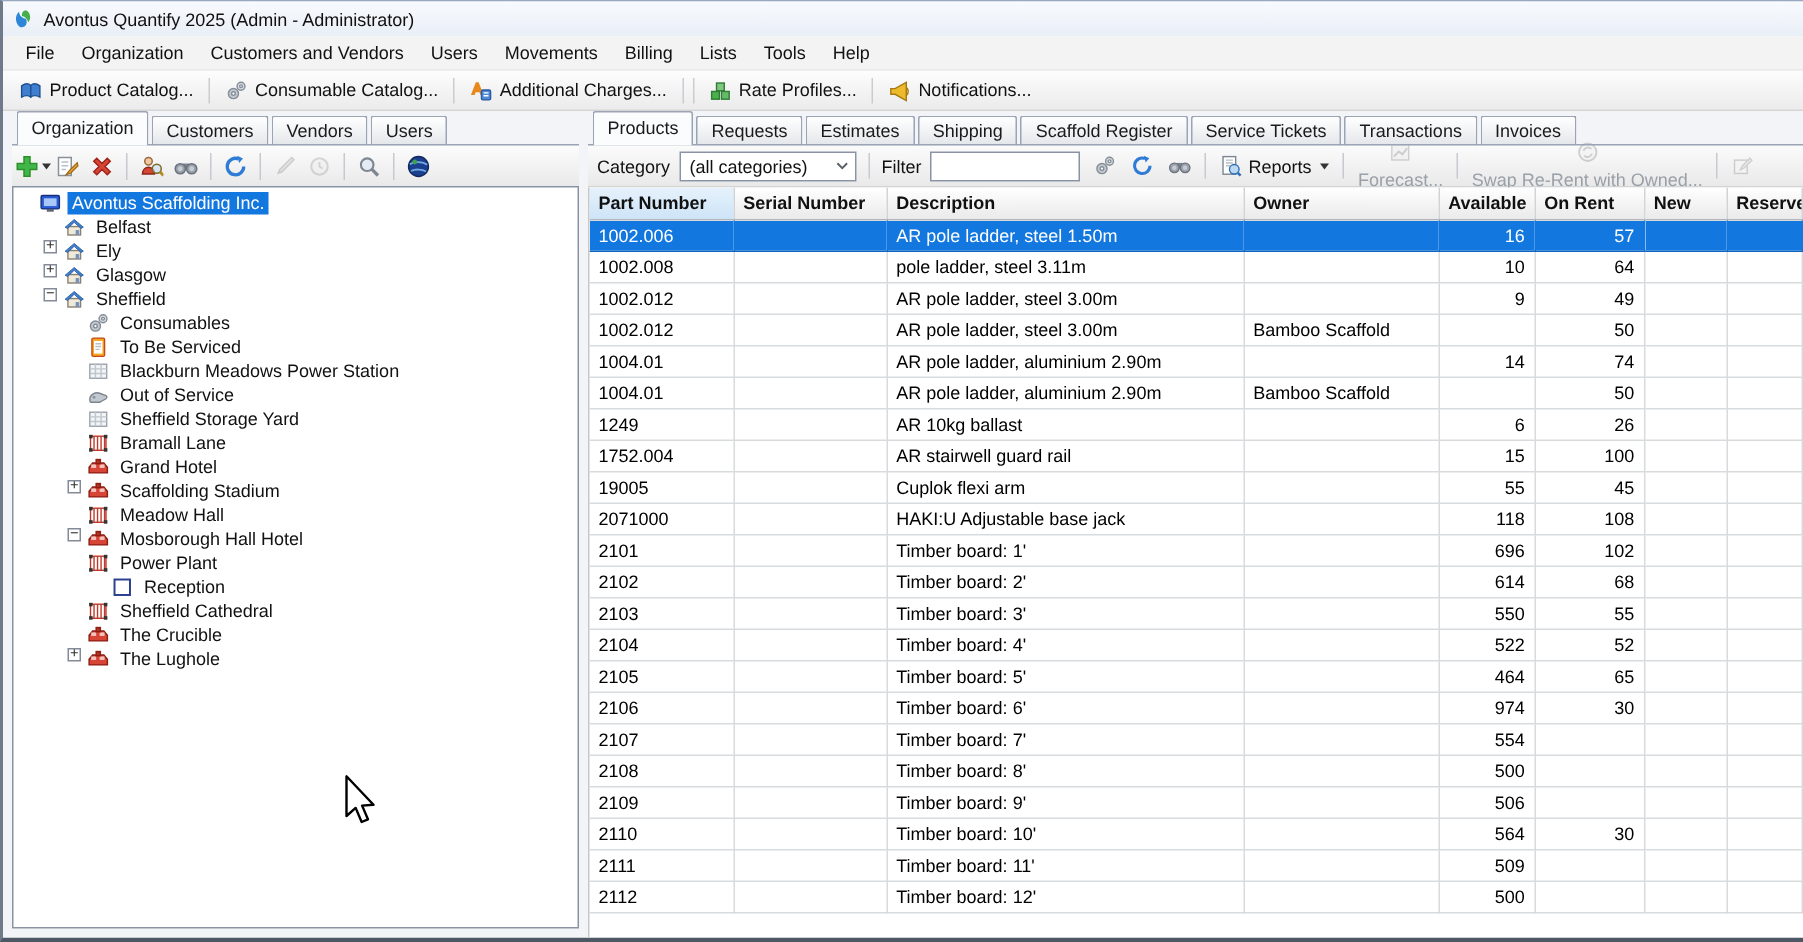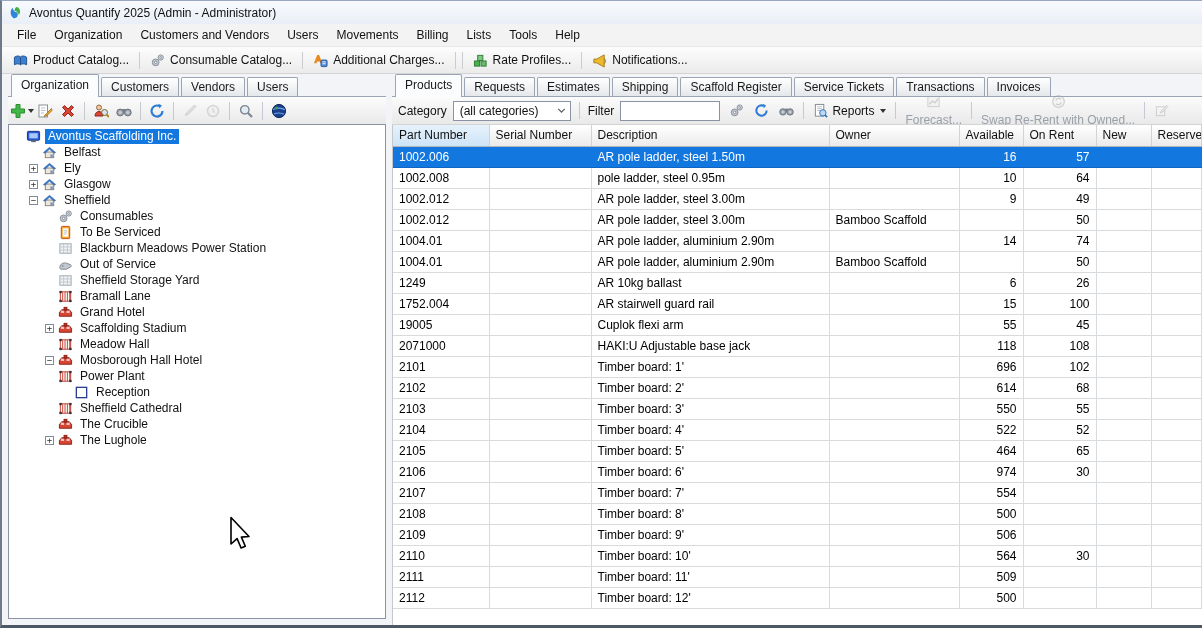--- a/index.html
+++ b/index.html
@@ -43,21 +43,21 @@
   .left-toolbar{height:27px;flex:0 0 auto;display:flex;align-items:center;gap:1px;padding:0 3px;
                 background:linear-gradient(#fcfcfc,#e9e9e9);}
   .lt-btn{width:22px;height:22px;display:flex;align-items:center;justify-content:center;border-radius:2px;}
   .lt-btn .icon{width:16px;height:16px;}
   .lt-btn.disabled{opacity:.45;filter:grayscale(1);}
   .lt-caret{width:0;height:0;border-left:3px solid transparent;border-right:3px solid transparent;border-top:4px solid #333;margin-left:2px;}
   .lt-sep{width:1px;height:18px;background:#c6cad0;margin:0 4px;}
 
   
   .tree-box{flex:1;min-height:0;background:#fff;border:1px solid #8a93a3;overflow:hidden;padding-top:3px;}
-  .tree-item{height:16px;display:flex;align-items:center;white-space:nowrap;}
+  .tree-item{height:16px;display:flex;align-items:flex-start;white-space:nowrap;}
   .tree-expander{width:9px;height:9px;box-sizing:border-box;border:1px solid #848b98;background:#fff;
                  font-size:9px;line-height:7px;text-align:center;color:#333;margin-right:4px;flex:0 0 auto;font-family:"DejaVu Sans Mono",monospace;}
   .tree-expander.empty{visibility:hidden;}
   .tree-icon{width:15px;height:15px;margin-right:4px;}
   .tree-label{padding:0 3px;line-height:15px;}
   .tree-item.selected .tree-label{background:var(--sel,#1377e0);color:#fff;}
 
   
   .right-panel{flex:1;display:flex;flex-direction:column;min-width:0;min-height:0;}
   .filter-bar{height:27px;flex:0 0 auto;display:flex;align-items:center;gap:6px;padding:0 6px;
@@ -71,21 +71,21 @@
   .fb-btn{display:flex;align-items:center;gap:4px;padding:2px 3px;white-space:nowrap;}
   .fb-btn .icon{width:15px;height:15px;}
   .fb-btn.disabled{color:#9aa0a8;flex-direction:column;}
   .fb-btn.disabled .icon{opacity:.55;filter:grayscale(1);}
   .fb-caret{width:0;height:0;border-left:3.5px solid transparent;border-right:3.5px solid transparent;border-top:4px solid #333;margin-left:2px;}
   .fb-sep{width:1px;height:17px;background:#c6cad0;margin:0 2px;flex:0 0 auto;}
 
   
   .table-area{flex:1;min-height:0;overflow:hidden;background:#fff;border-left:1px solid #c4c8cd;}
   table{border-collapse:collapse;table-layout:fixed;width:100%;font-size:12px;}
-  th{height:21px;box-sizing:border-box;font-weight:normal;text-align:left;padding:0 6px;white-space:nowrap;overflow:hidden;
+  th{height:21px;box-sizing:border-box;font-weight:bold;text-align:left;padding:0 6px;white-space:nowrap;overflow:hidden;
      background:linear-gradient(#ffffff,#eaeaea);border-right:1px solid #d0d3d7;border-bottom:1px solid #b2b6bb;}
   th.sorted{background:linear-gradient(#e6f2fc,#cde4f7);}
   td{height:21px;box-sizing:border-box;padding:0 6px;white-space:nowrap;overflow:hidden;
      border-right:1px solid #d8dbde;border-bottom:1px solid #d8dbde;background:#fff;color:#000;}
   td.num{text-align:right;}
   tr.selected td{background:var(--sel,#1377e0);color:#fff;border-right-color:var(--sel,#1377e0);border-bottom-color:#0f66c2;}
 
   .mouse-cursor{position:absolute;left:227px;top:514px;width:24px;height:37px;z-index:50;pointer-events:none;}
 </style>
 </head>
@@ -639,21 +639,21 @@
                 <td class="">AR pole ladder, steel 1.50m</td>
                 <td class=""></td>
                 <td class="num">16</td>
                 <td class="num">57</td>
                 <td class="num"></td>
                 <td class="num"></td>
               </tr>
               <tr class="">
                 <td class="">1002.008</td>
                 <td class=""></td>
-                <td class="">pole ladder, steel 0.95m</td>
+                <td class="">pole ladder, steel 3.11m</td>
                 <td class=""></td>
                 <td class="num">10</td>
                 <td class="num">64</td>
                 <td class="num"></td>
                 <td class="num"></td>
               </tr>
               <tr class="">
                 <td class="">1002.012</td>
                 <td class=""></td>
                 <td class="">AR pole ladder, steel 3.00m</td>

